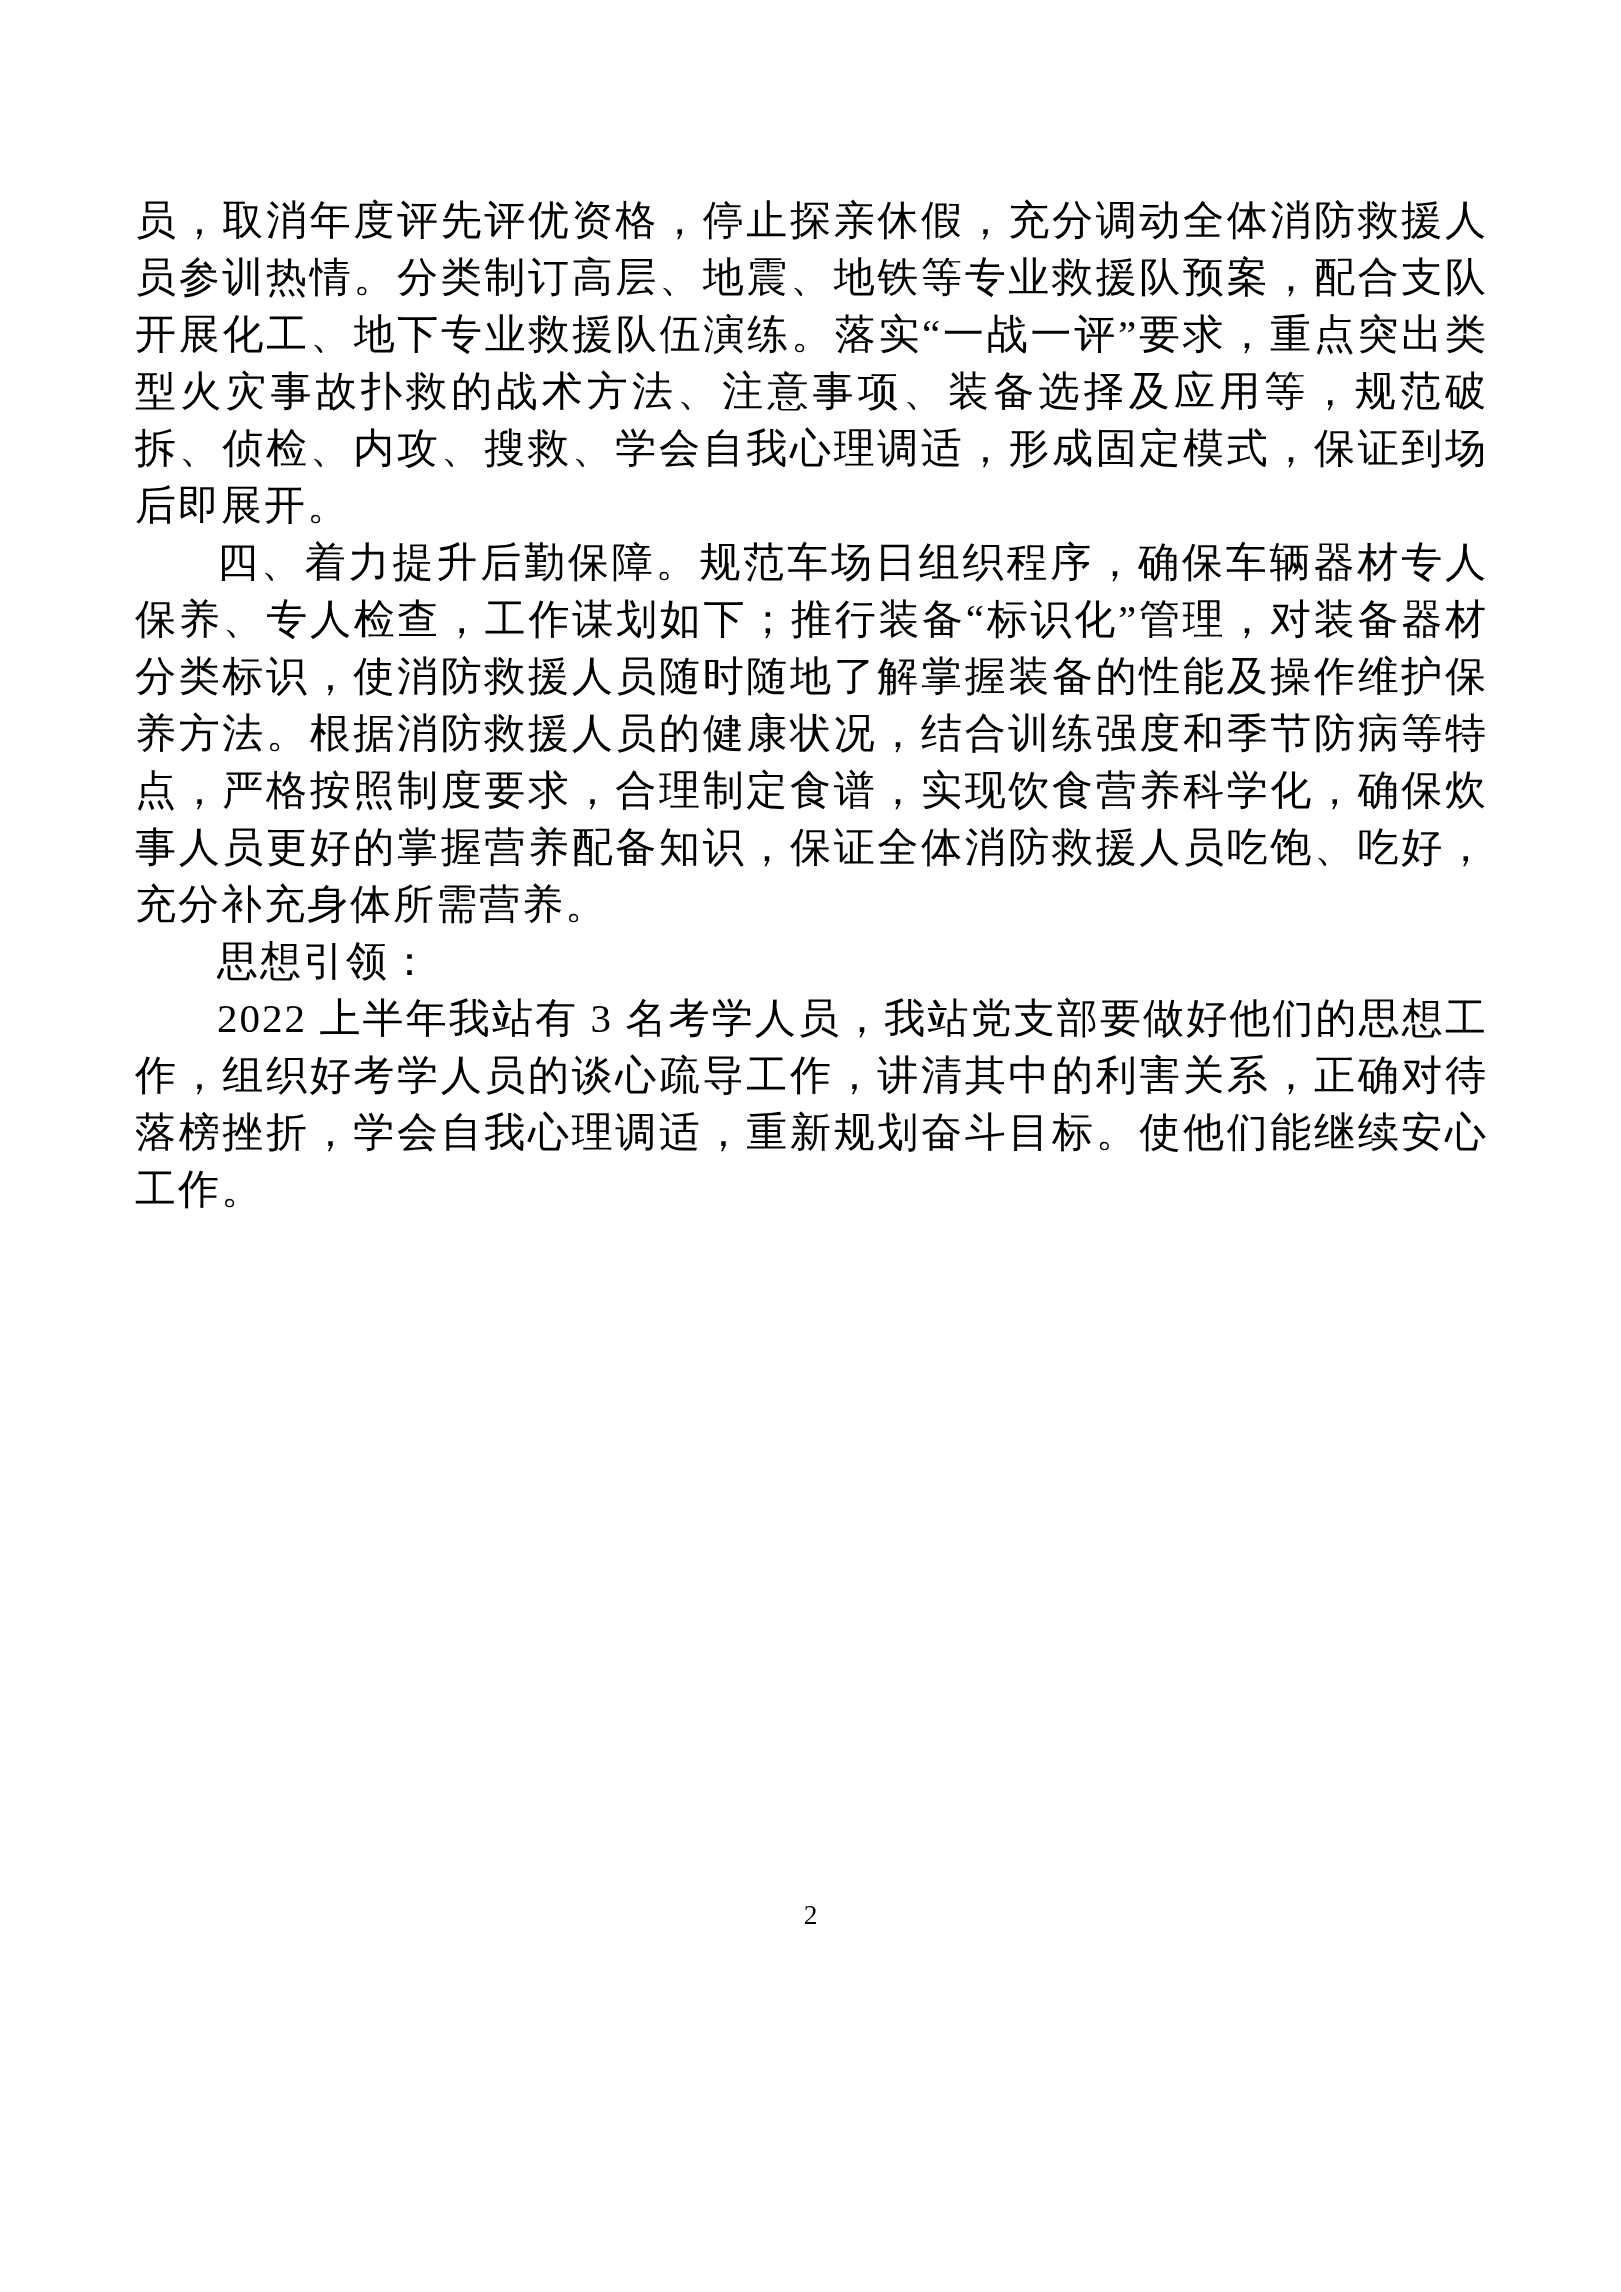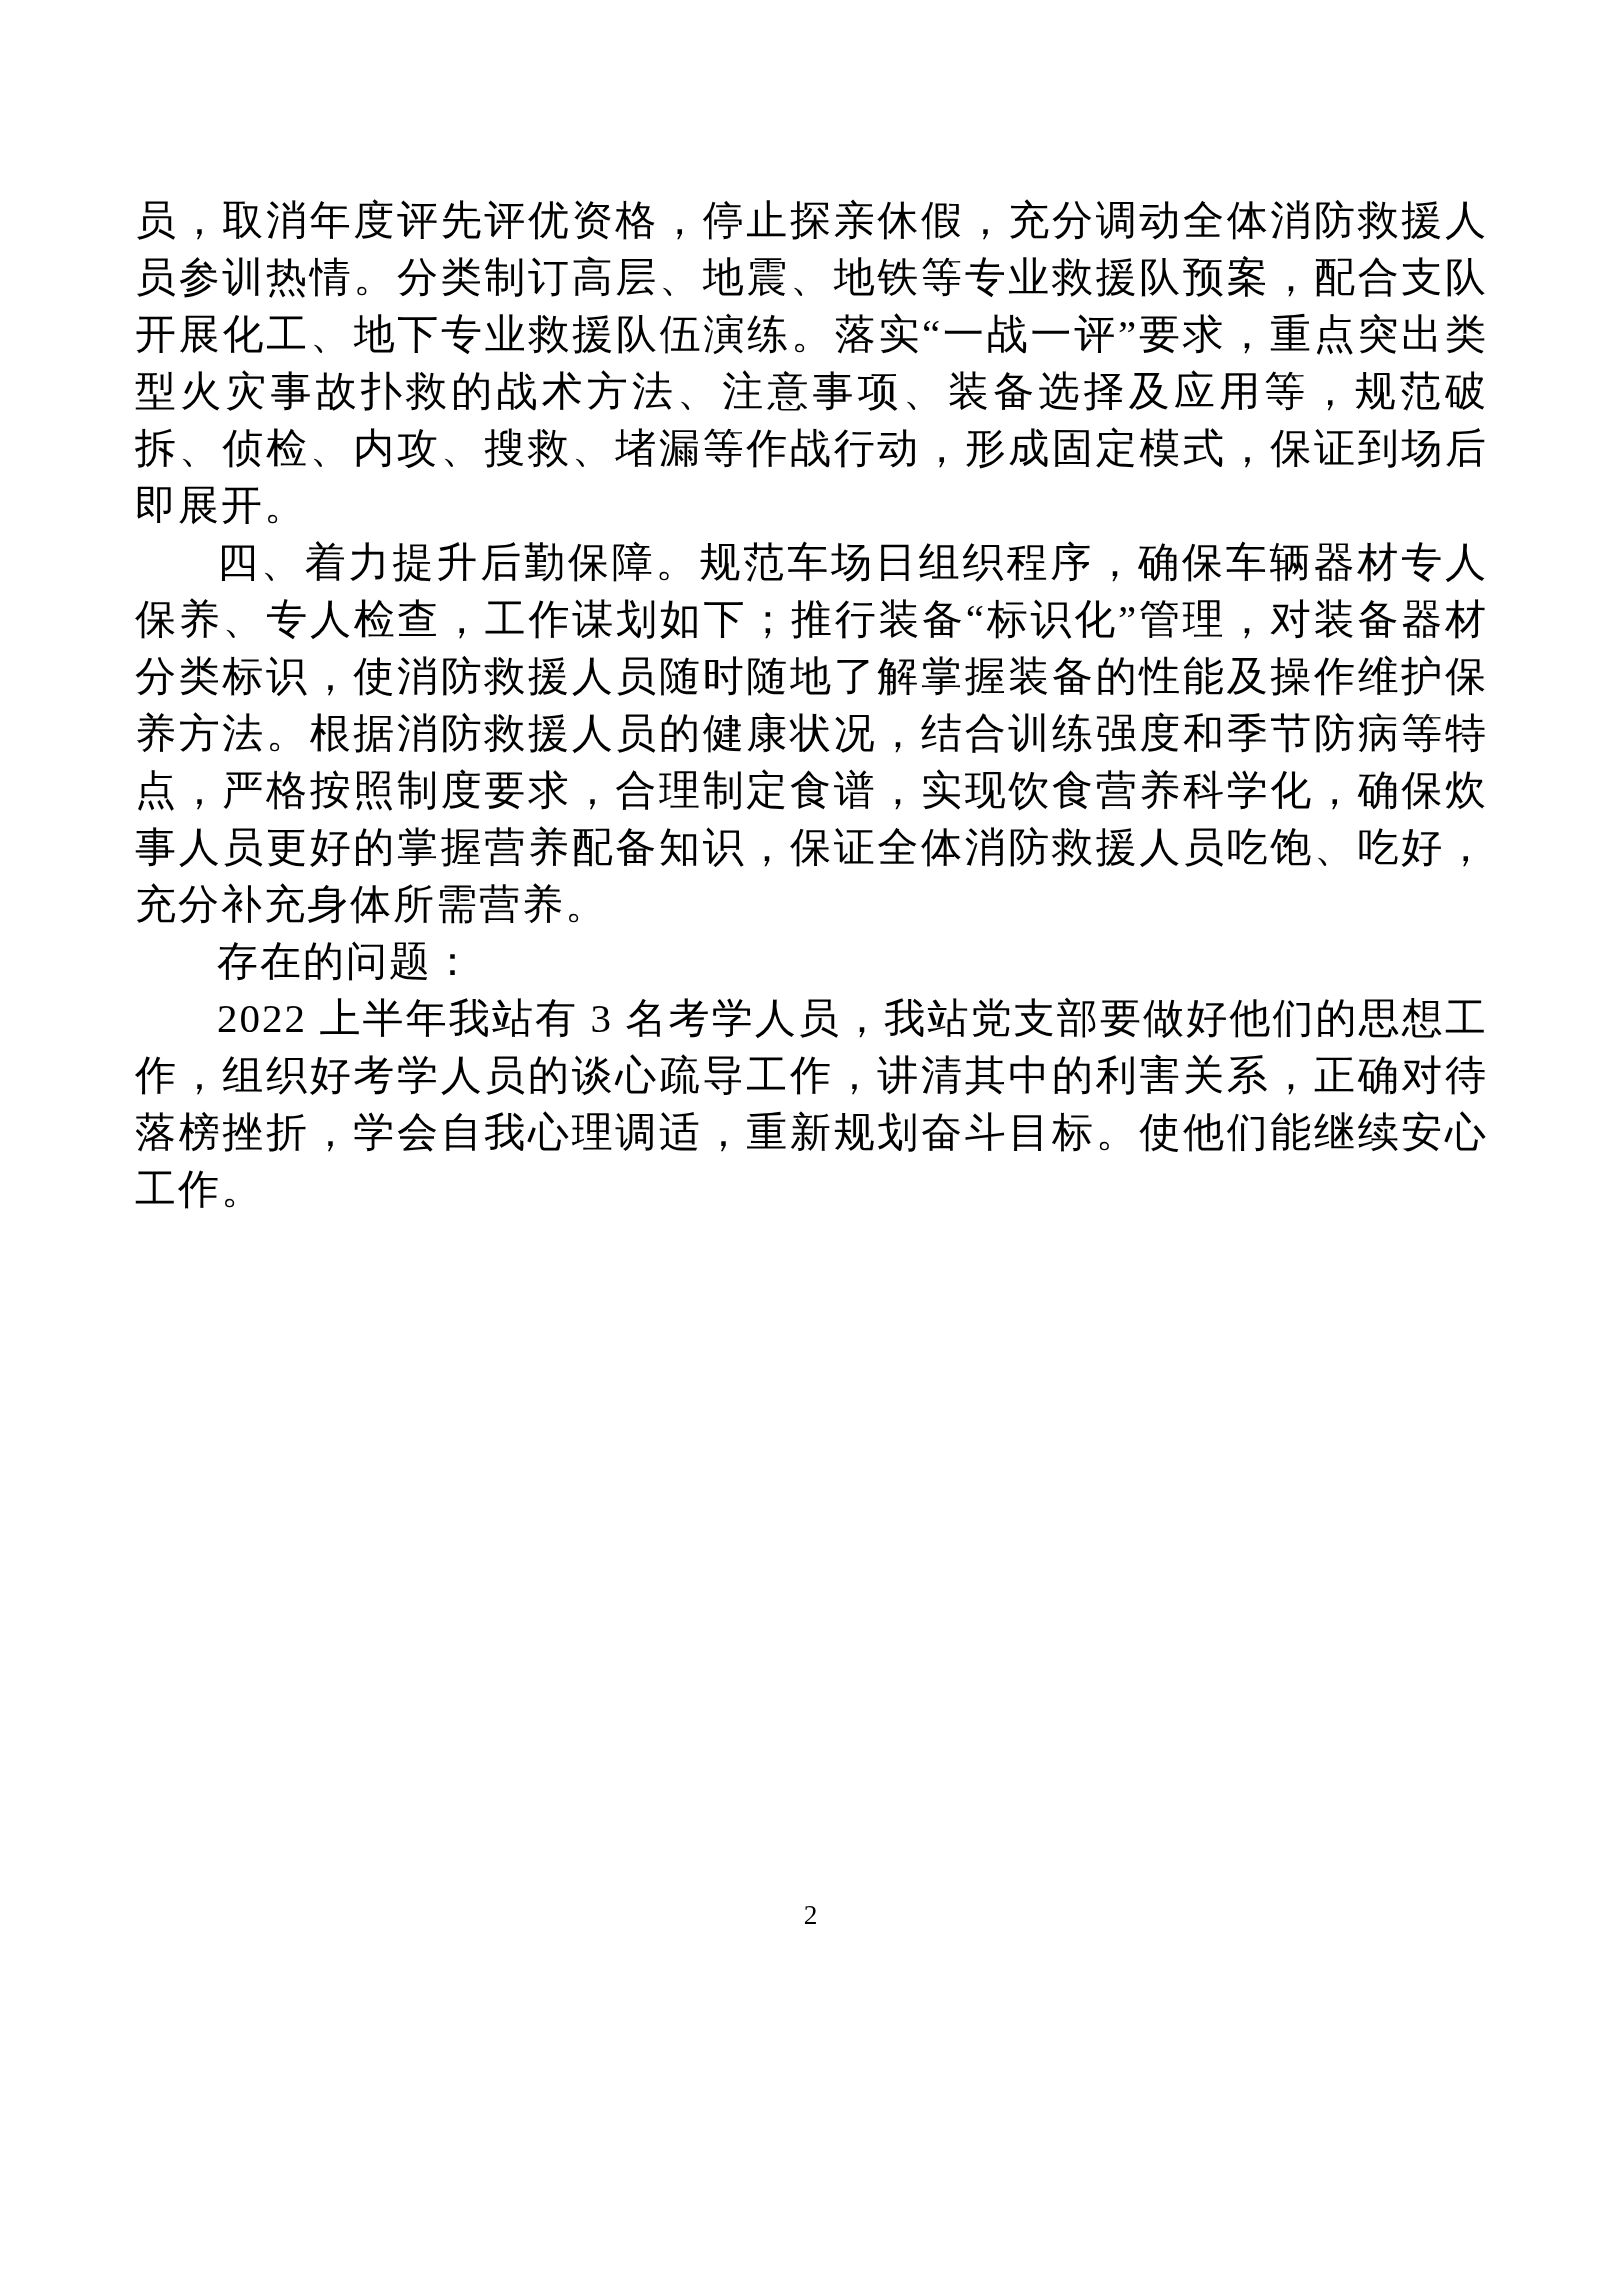--- a/index.html
+++ b/index.html
@@ -47,25 +47,25 @@
     font-size: 27.4px;
     line-height: 35px;
     color: #000000;
   }
 </style>
 </head>
 <body>
 
 <div class="page">
   <div class="content">
-    <p class="para"><span class="lead"></span><span>员，取消年度评先评优资格，停止探亲休假，充分调动全体消防救援人员参训热情。分类制订高层、地震、地铁等专业救援队预案，配合支队开展化工、地下专业救援队伍演练。落实“一战一评”要求，重点突出类型火灾事故扑救的战术方法、注意事项、装备选择及应用等，规范破拆、侦检、内攻、搜救、堵漏等作战行动，形成固定模式，保证到场后即展开。</span></p>
+    <p class="para"><span class="lead"></span><span>员，取消年度评先评优资格，停止探亲休假，充分调动全体消防救援人员参训热情。分类制订高层、地震、地铁等专业救援队预案，配合支队开展化工、地下专业救援队伍演练。落实“一战一评”要求，重点突出类型火灾事故扑救的战术方法、注意事项、装备选择及应用等，规范破拆、侦检、内攻、搜救、学会自我心理调适，形成固定模式，保证到场后即展开。</span></p>
 
     <p class="para indent"><span class="lead">四、着力提升后勤保障。</span><span>规范车场日组织程序，确保车辆器材专人保养、专人检查，工作谋划如下；推行装备“标识化”管理，对装备器材分类标识，使消防救援人员随时随地了解掌握装备的性能及操作维护保养方法。根据消防救援人员的健康状况，结合训练强度和季节防病等特点，严格按照制度要求，合理制定食谱，实现饮食营养科学化，确保炊事人员更好的掌握营养配备知识，保证全体消防救援人员吃饱、吃好，充分补充身体所需营养。</span></p>
 
-    <p class="para indent"><span class="lead">存在的问题：</span><span></span></p>
+    <p class="para indent"><span class="lead">思想引领：</span><span></span></p>
 
     <p class="para indent"><span class="lead"></span><span>2022 上半年我站有 3 名考学人员，我站党支部要做好他们的思想工作，组织好考学人员的谈心疏导工作，讲清其中的利害关系，正确对待落榜挫折，学会自我心理调适，重新规划奋斗目标。使他们能继续安心工作。</span></p>
 
 
   </div>
 
   <div class="page-number">2</div>
 </div>
 
 

